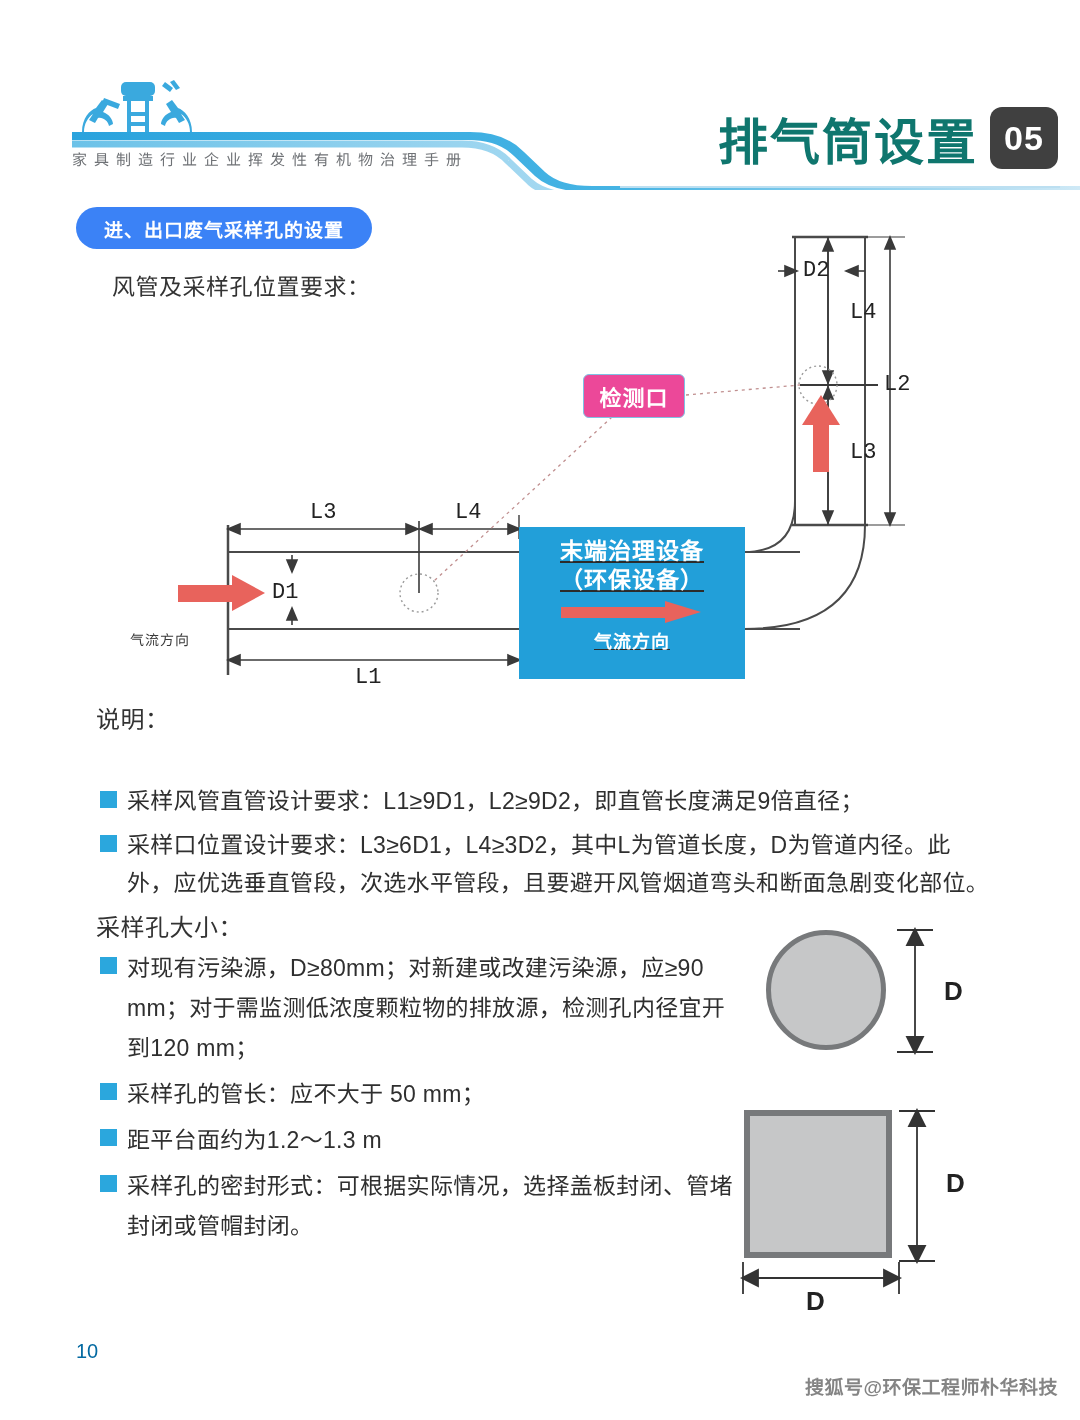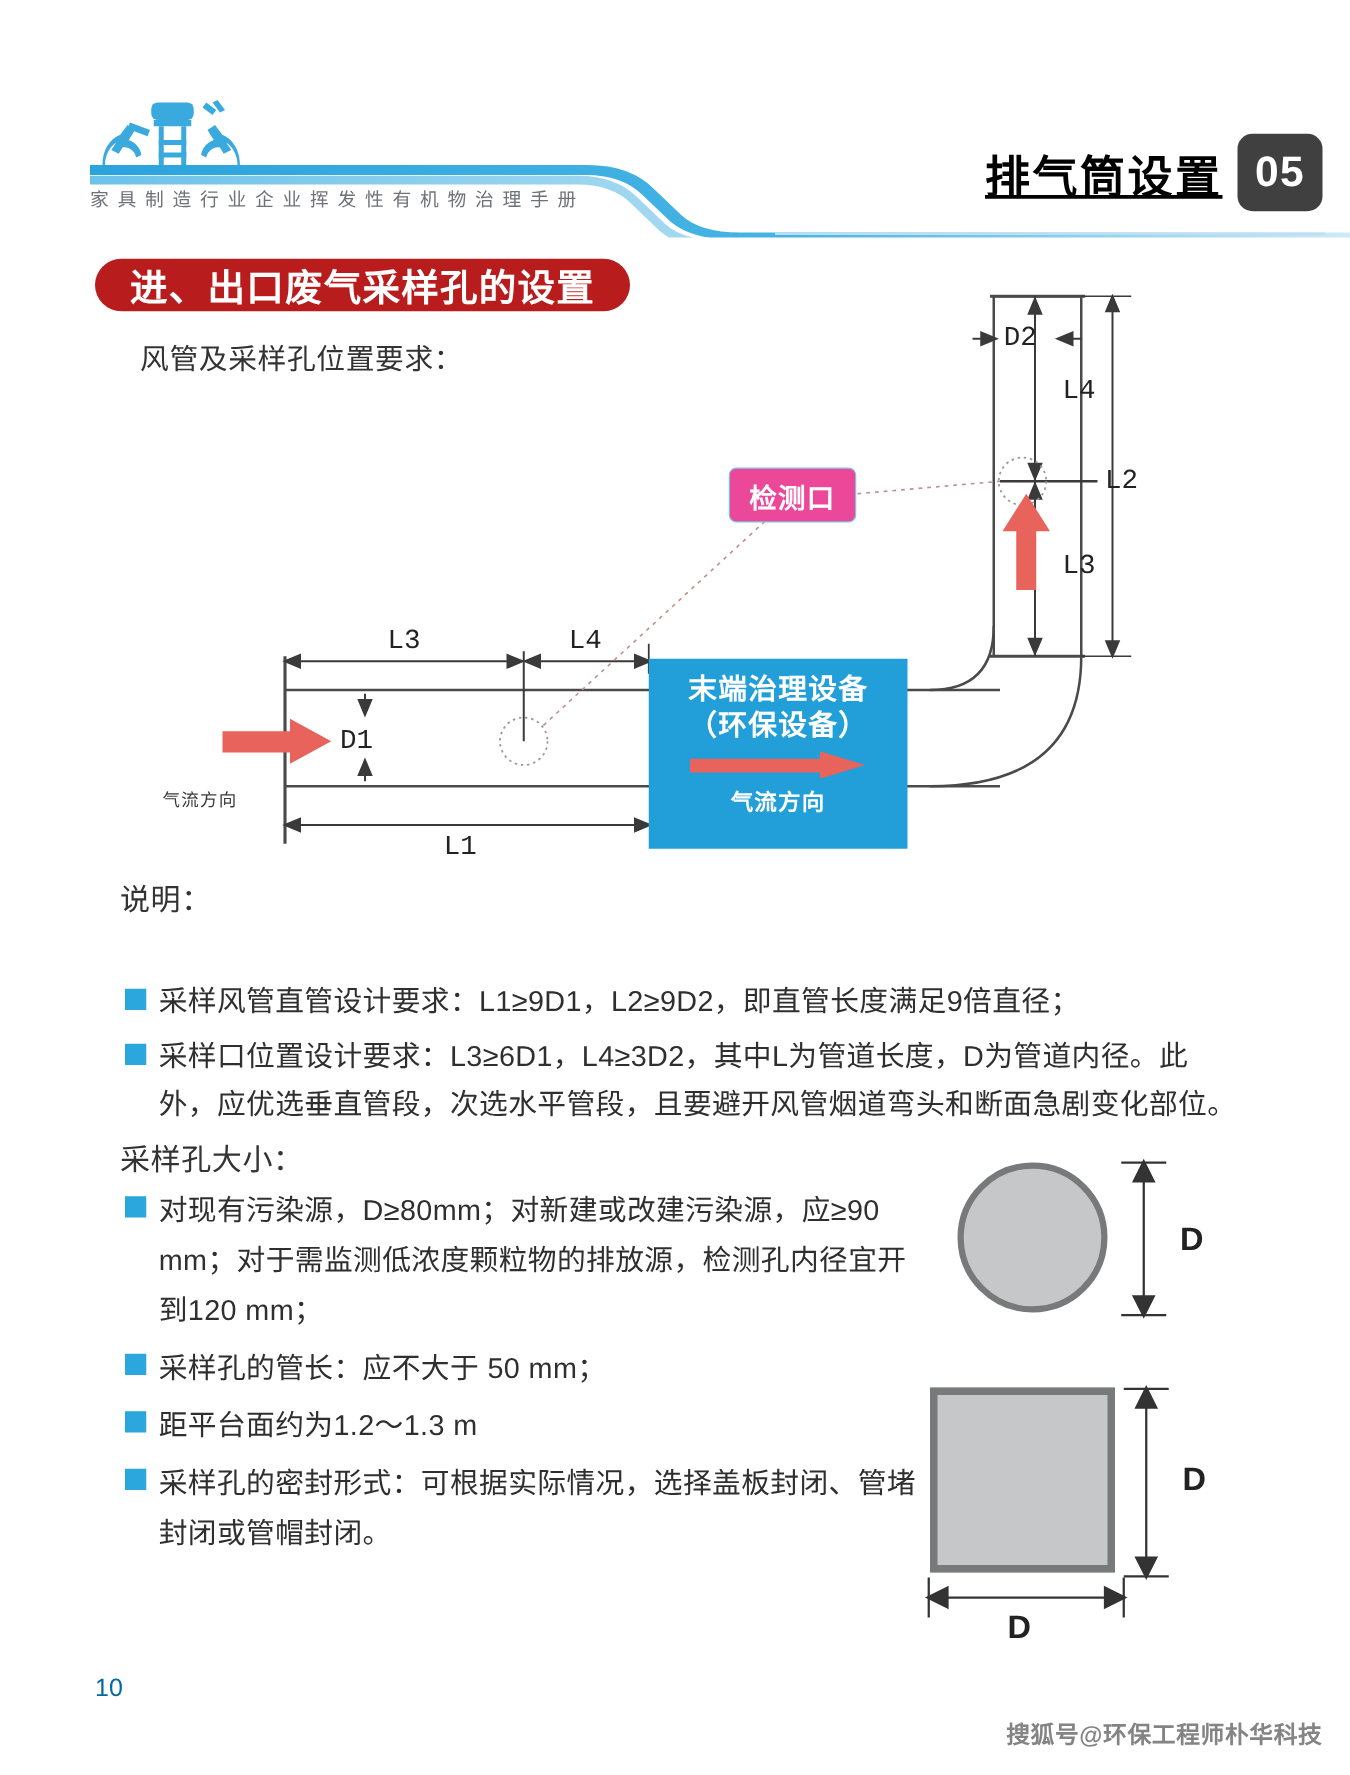--- a/index.html
+++ b/index.html
@@ -9,59 +9,59 @@
     font-family:"Liberation Sans","DejaVu Sans",sans-serif;
     color:#2b2b2b;
   }
   .page{position:absolute;inset:0;}
 
   
   .header{position:absolute;left:0;top:60px;width:1080px;height:130px;}
   .hdr-svg{position:absolute;left:0;top:0;}
   .hdr-title{
     position:absolute;right:102px;top:78px;
-    font-size:36px;font-weight:bold;letter-spacing:2px;color:#000000;
-    white-space:nowrap;transform:translateY(-50%);text-decoration:underline;
+    font-size:50px;font-weight:bold;letter-spacing:2px;color:#0f766e;
+    white-space:nowrap;transform:translateY(-50%);
   }
   .hdr-badge{
     position:absolute;right:22px;top:78px;transform:translateY(-50%);
     width:68px;height:62px;background:#404040;border-radius:12px;
     color:#fff;font-size:34px;font-weight:bold;
     display:flex;align-items:center;justify-content:center;letter-spacing:1px;
   }
   .hdr-sub{
     position:absolute;left:72px;top:88px;
     font-size:15px;letter-spacing:7px;color:#6f7276;white-space:nowrap;
   }
 
   
   .pill{
     position:absolute;left:76px;top:207px;
-    height:42px;padding:0 28px;border-radius:21px;background:#b91c1c;
-    color:#ffffff;font-size:30px;font-weight:bold;letter-spacing:1px;
+    height:42px;padding:0 28px;border-radius:21px;background:#3b82f6;
+    color:#ffffff;font-size:19px;font-weight:bold;letter-spacing:1px;
     display:flex;align-items:center;
   }
   .sub-h{
     position:absolute;font-size:23px;color:#333;font-weight:normal;letter-spacing:.5px;
   }
   #subhead-duct{left:112px;top:268px;}
   #subhead-note{left:96px;top:700px;font-size:24px;}
   #subhead-size{left:96px;top:908px;font-size:24px;}
 
   
   .diagram{position:absolute;left:0;top:225px;width:1080px;height:470px;}
   .dlabel{
     position:absolute;font-size:22px;color:#222;white-space:nowrap;
     font-family:Liberation Mono, monospace;
   }
   .dlabel.small{font-size:14px;color:#3a3a3a;letter-spacing:1px;}
   .eqbox{
-    position:absolute;left:519px;top:527px;width:207px;height:152px;
+    position:absolute;left:519px;top:527px;width:226px;height:152px;
     background:#229fd9;display:flex;flex-direction:column;
-    align-items:center;justify-content:flex-start;padding-top:10px;box-sizing:border-box;
+    align-items:center;justify-content:flex-start;padding-top:10px;box-sizing:border-box;text-decoration:underline;
   }
   .eqbox .l1{color:#fff;font-size:23px;font-weight:bold;line-height:1.25;letter-spacing:1px;}
   .eqbox .l2{color:#fff;font-size:23px;font-weight:bold;line-height:1.25;letter-spacing:1px;}
   .eqbox .l3{color:#fff;font-size:18px;font-weight:bold;margin-top:4px;letter-spacing:1px;}
   .eq-arrow{margin-top:6px;}
   .callout{
     position:absolute;left:583px;top:374px;width:100px;height:42px;
     background:#ec4899;border:1px solid #7ec2e4;border-radius:6px;
     color:#ffffff;font-size:22px;font-weight:bold;
     display:flex;align-items:center;justify-content:center;letter-spacing:1px;

